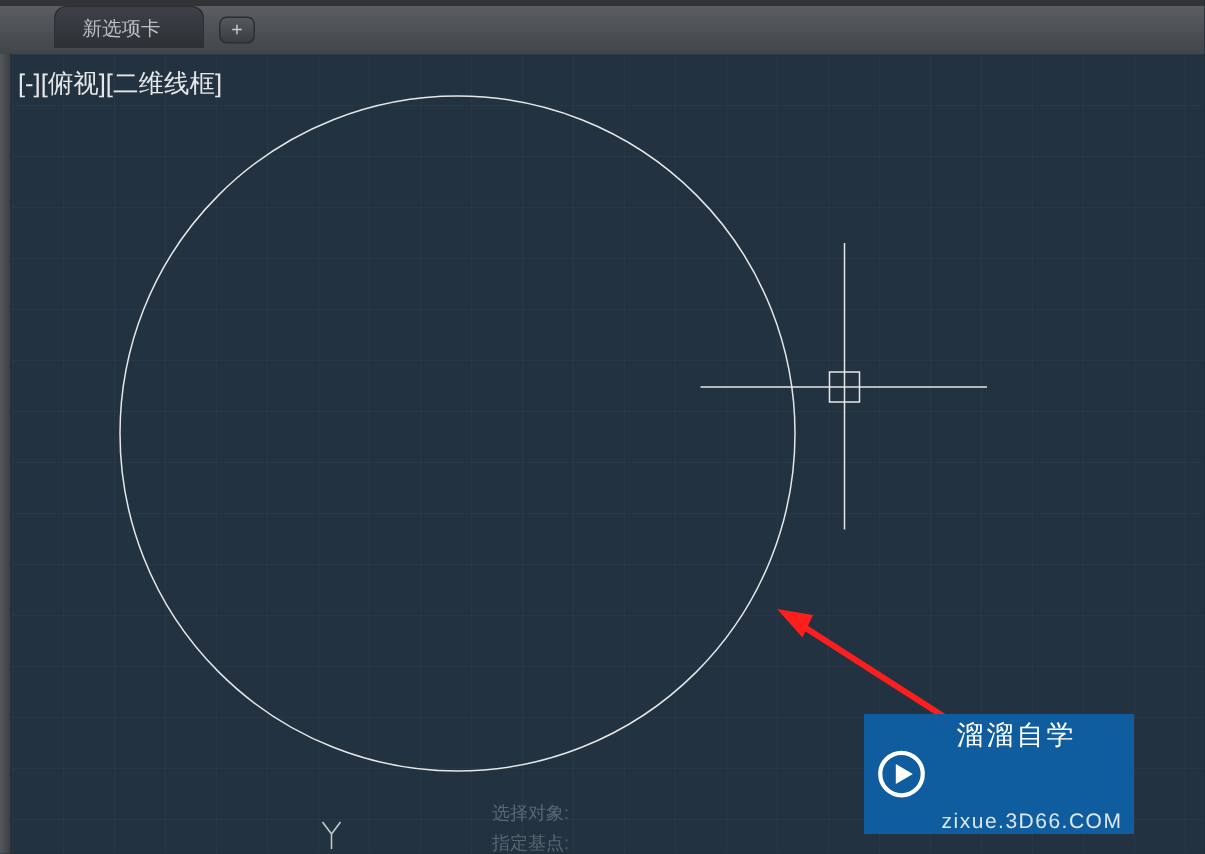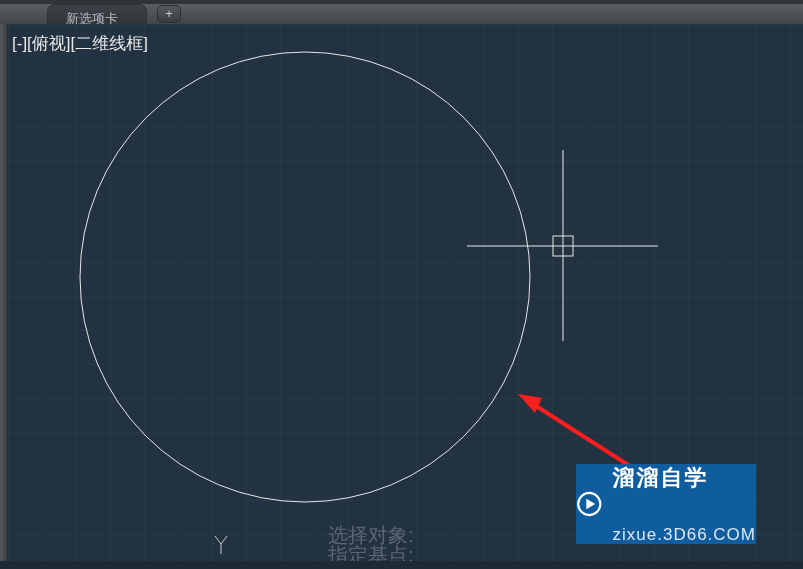--- a/index.html
+++ b/index.html
@@ -13,25 +13,25 @@
   }
 
   .top-strip {
     width: 100%;
     height: 4px;
     background: #313336;
   }
 
   .tabbar {
     width: 100%;
-    height: 20px;
+    height: 32px;
     background: linear-gradient(to bottom, #5a5e63 0%, #42464b 100%);
     display: flex;
     align-items: stretch;
-    padding-left: 47px;
+    padding-left: 36px;
     position: relative;
   }
 
   .tab {
     position: relative;
     height: 28px;
     padding: 0 28px 0 18px;
     display: flex;
     align-items: center;
     font-size: 13px;
@@ -121,21 +121,21 @@
 
   .drawing-layer {
     position: absolute;
     inset: 0;
     pointer-events: none;
   }
 
   .cmd-text {
     position: absolute;
     left: 320px;
-    font-size: 20px;
+    font-size: 12px;
     color: rgba(220,223,227,0.3);
     pointer-events: none;
   }
   .cmd-text.l1 { top: 498px; }
   .cmd-text.l2 { top: 518px; }
 
   .watermark {
     position: absolute;
     right: 47px;
     bottom: 17px;
@@ -150,27 +150,28 @@
   .wm-icon {
     width: 34px;
     height: 34px;
   }
   .wm-text {
     display: flex;
     flex-direction: column;
     color: #ffffff;
   }
   .wm-brand {
-    font-size: 22px;
-    font-weight: bold;
+    font-size: 18px;
+    font-weight: normal;
     letter-spacing: 2px;
     line-height: 22px;
+    margin-left: 10px;
   }
   .wm-url {
-    font-size: 17px;
+    font-size: 14px;
     letter-spacing: 1px;
     line-height: 14px;
     color: #dce7f1;
     margin-top: 39px;
   }
 </style>
 </head>
 <body>
 
 <div class="top-strip"></div>

